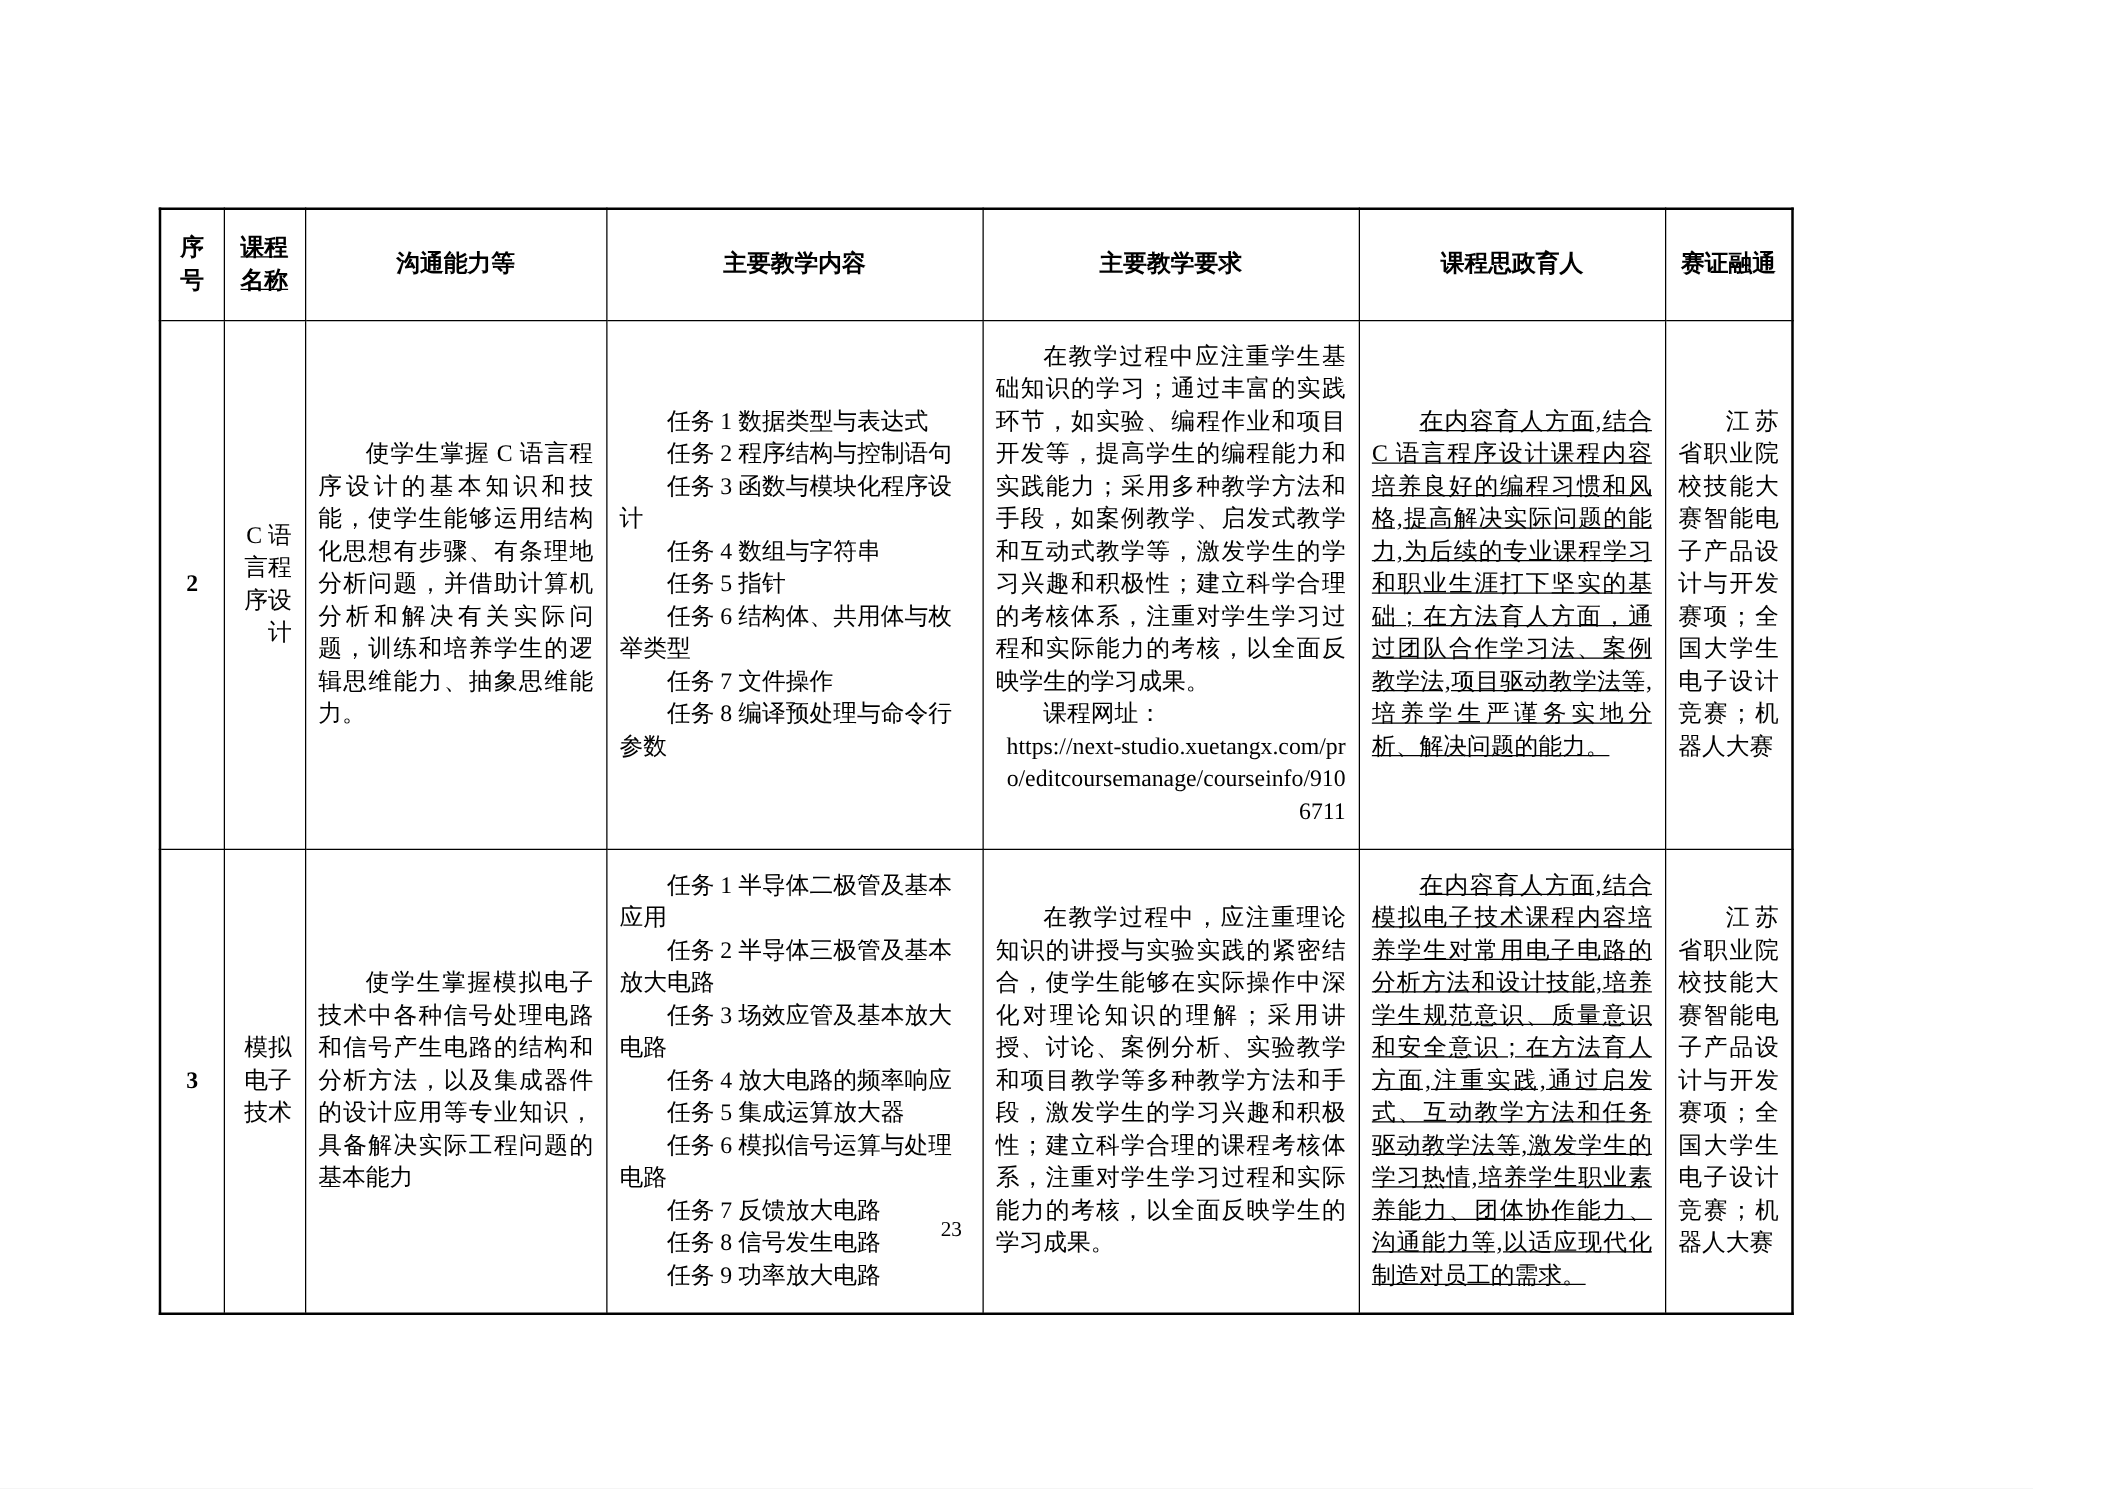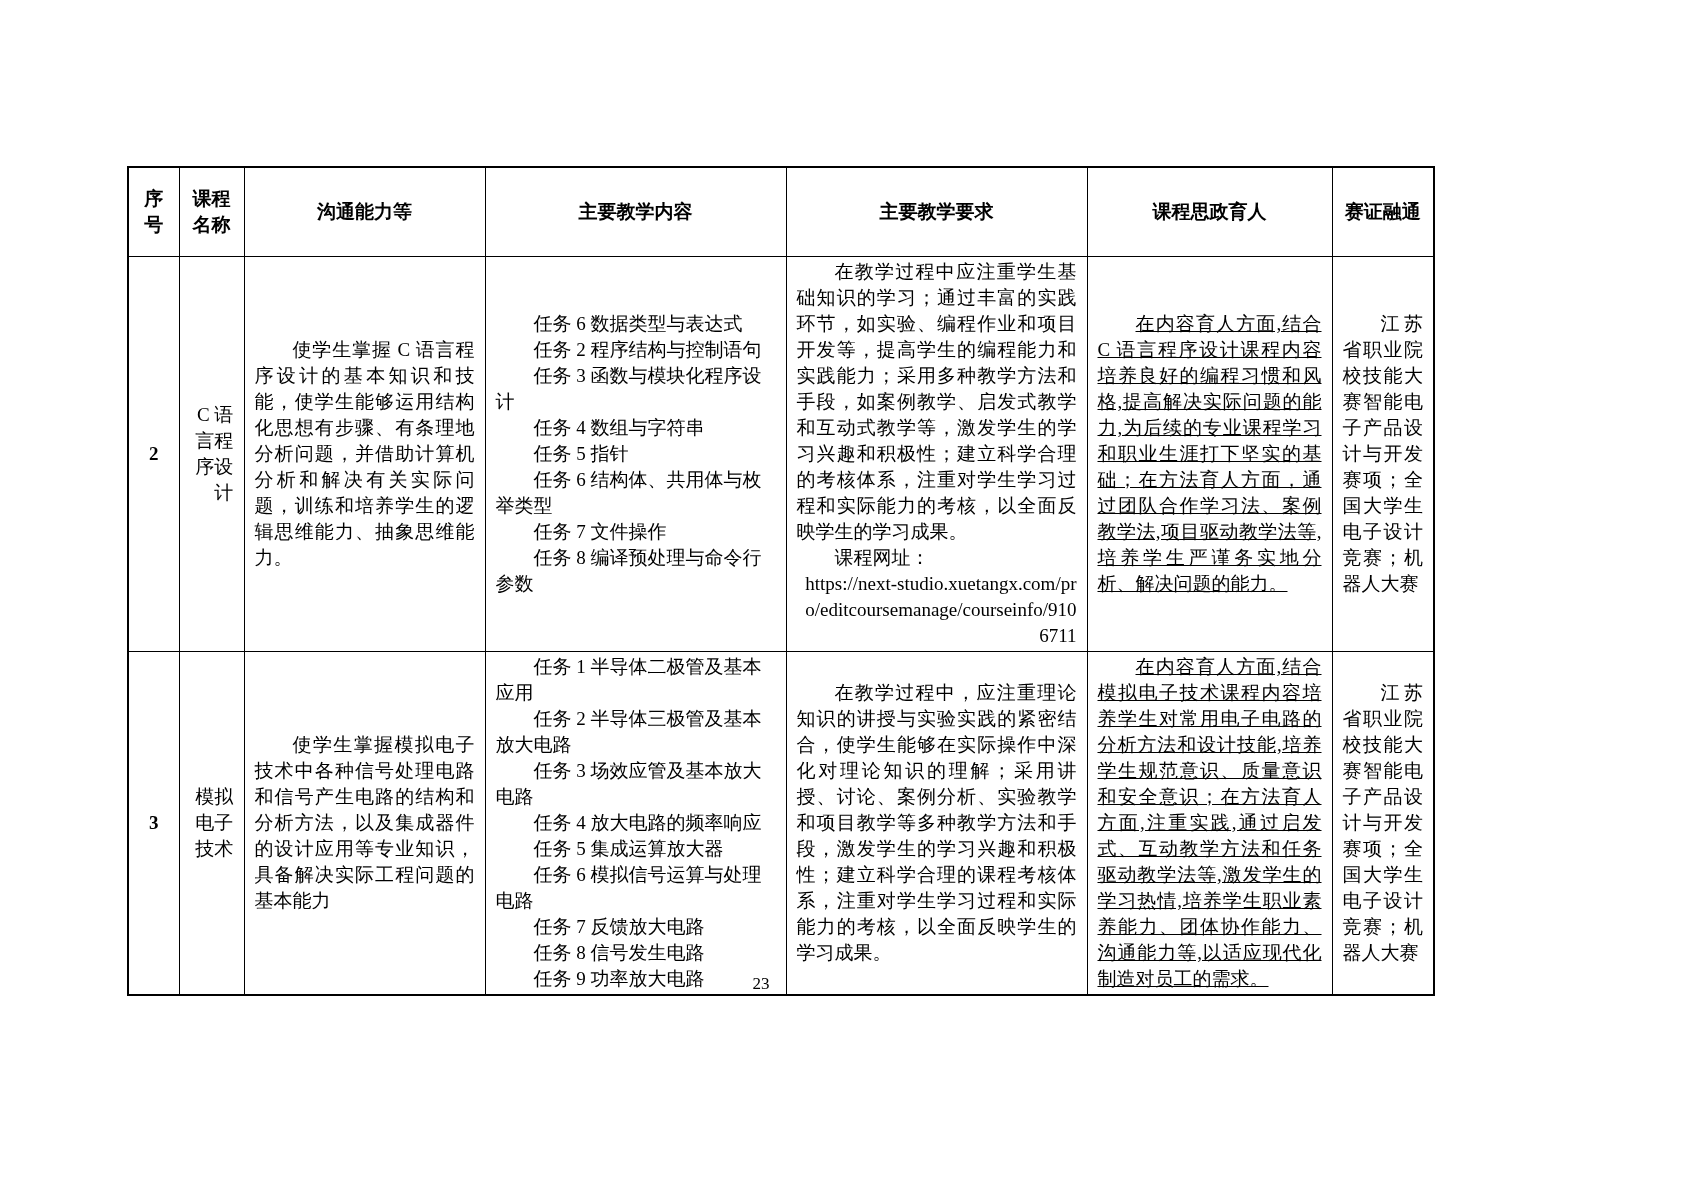--- a/index.html
+++ b/index.html
@@ -23,34 +23,34 @@
     width: 1306px;
     border-collapse: collapse;
     table-layout: fixed;
     border: 2px solid #000;
   }
   .course-table th, .course-table td {
     border: 1px solid #000;
     vertical-align: middle;
     font-size: 19px;
     line-height: 26px;
-    padding: 2px 10px;
+    padding: 16px 10px;
     overflow: hidden;
   }
   .course-table thead tr { height: 59px; }
   tr.row-2 { height: 368px; }
   tr.row-3 { height: 337px; }
 
   .course-table th {
     font-weight: bold;
     text-align: center;
     padding: 2px 2px;
   }
   .hw1 { width: 1.2em; margin: 16px auto; }      
-  .hw2 { width: 2.2em; margin: 13px auto; }      
+  .hw2 { width: 2.2em; margin: 13px auto; text-decoration: underline; }      
   .hsmall { font-size: 17px; }
 
   .c-no { text-align: center; font-weight: bold; padding: 2px 2px; }
   .c-name { padding: 2px 4px; }
   .namewrap { width: 2.3em; margin: 16px auto; text-align: right; }
 
   .c-obj   { padding: 2px 10px; }
   .c-cont  { padding: 2px 10px; }
   .c-req   { padding: 2px 10px; }
   .c-ideo  { padding: 2px 8px; text-decoration: underline; }
@@ -109,21 +109,21 @@
         <td class="c-no">
           <div>2</div>
         </td>
         <td class="c-name">
           <div class="namewrap">C 语言程序设计</div>
         </td>
         <td class="c-obj">
           <p class="indent just">使学生掌握 C 语言程序设计的基本知识和技能，使学生能够运用结构化思想有步骤、有条理地分析问题，并借助计算机分析和解决有关实际问题，训练和培养学生的逻辑思维能力、抽象思维能力。</p>
         </td>
         <td class="c-cont">
-          <p class="indent">任务 6 数据类型与表达式</p>
+          <p class="indent">任务 1 数据类型与表达式</p>
           <p class="indent">任务 2 程序结构与控制语句</p>
           <p class="indent">任务 3 函数与模块化程序设计</p>
           <p class="indent">任务 4 数组与字符串</p>
           <p class="indent">任务 5 指针</p>
           <p class="indent">任务 6 结构体、共用体与枚举类型</p>
           <p class="indent">任务 7 文件操作</p>
           <p class="indent">任务 8 编译预处理与命令行参数</p>
         </td>
         <td class="c-req">
           <p class="indent just">在教学过程中应注重学生基础知识的学习；通过丰富的实践环节，如实验、编程作业和项目开发等，提高学生的编程能力和实践能力；采用多种教学方法和手段，如案例教学、启发式教学和互动式教学等，激发学生的学习兴趣和积极性；建立科学合理的考核体系，注重对学生学习过程和实际能力的考核，以全面反映学生的学习成果。</p>

